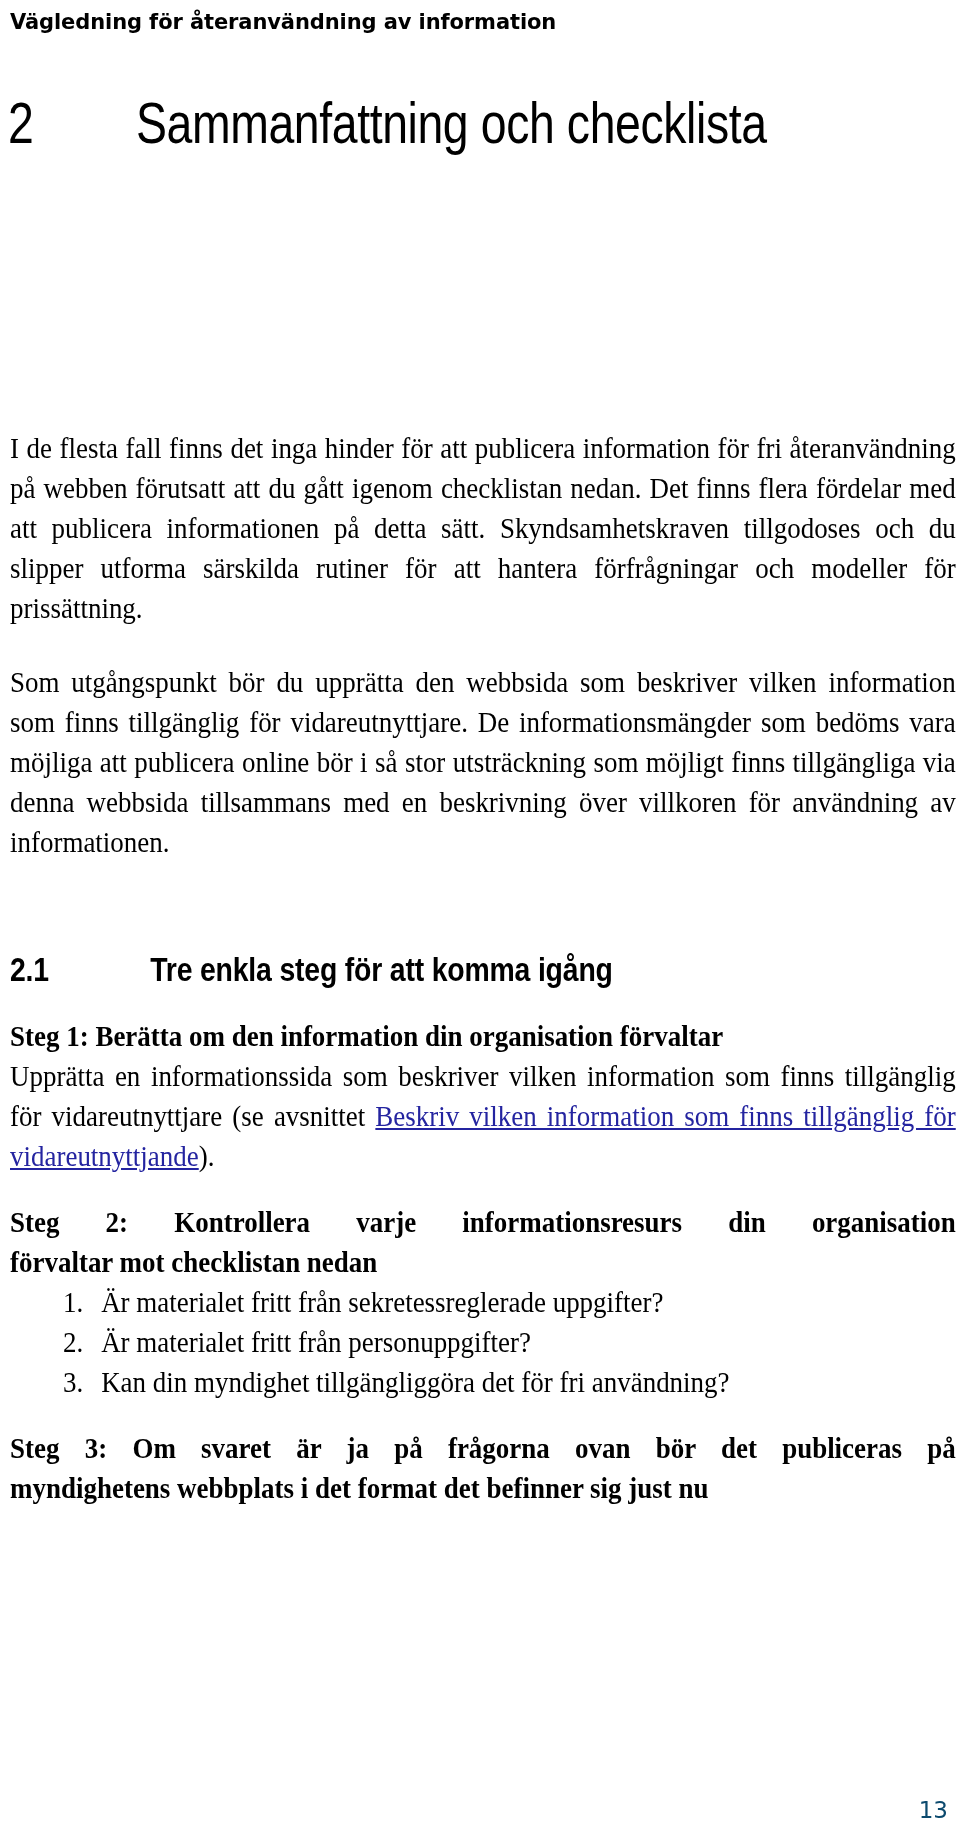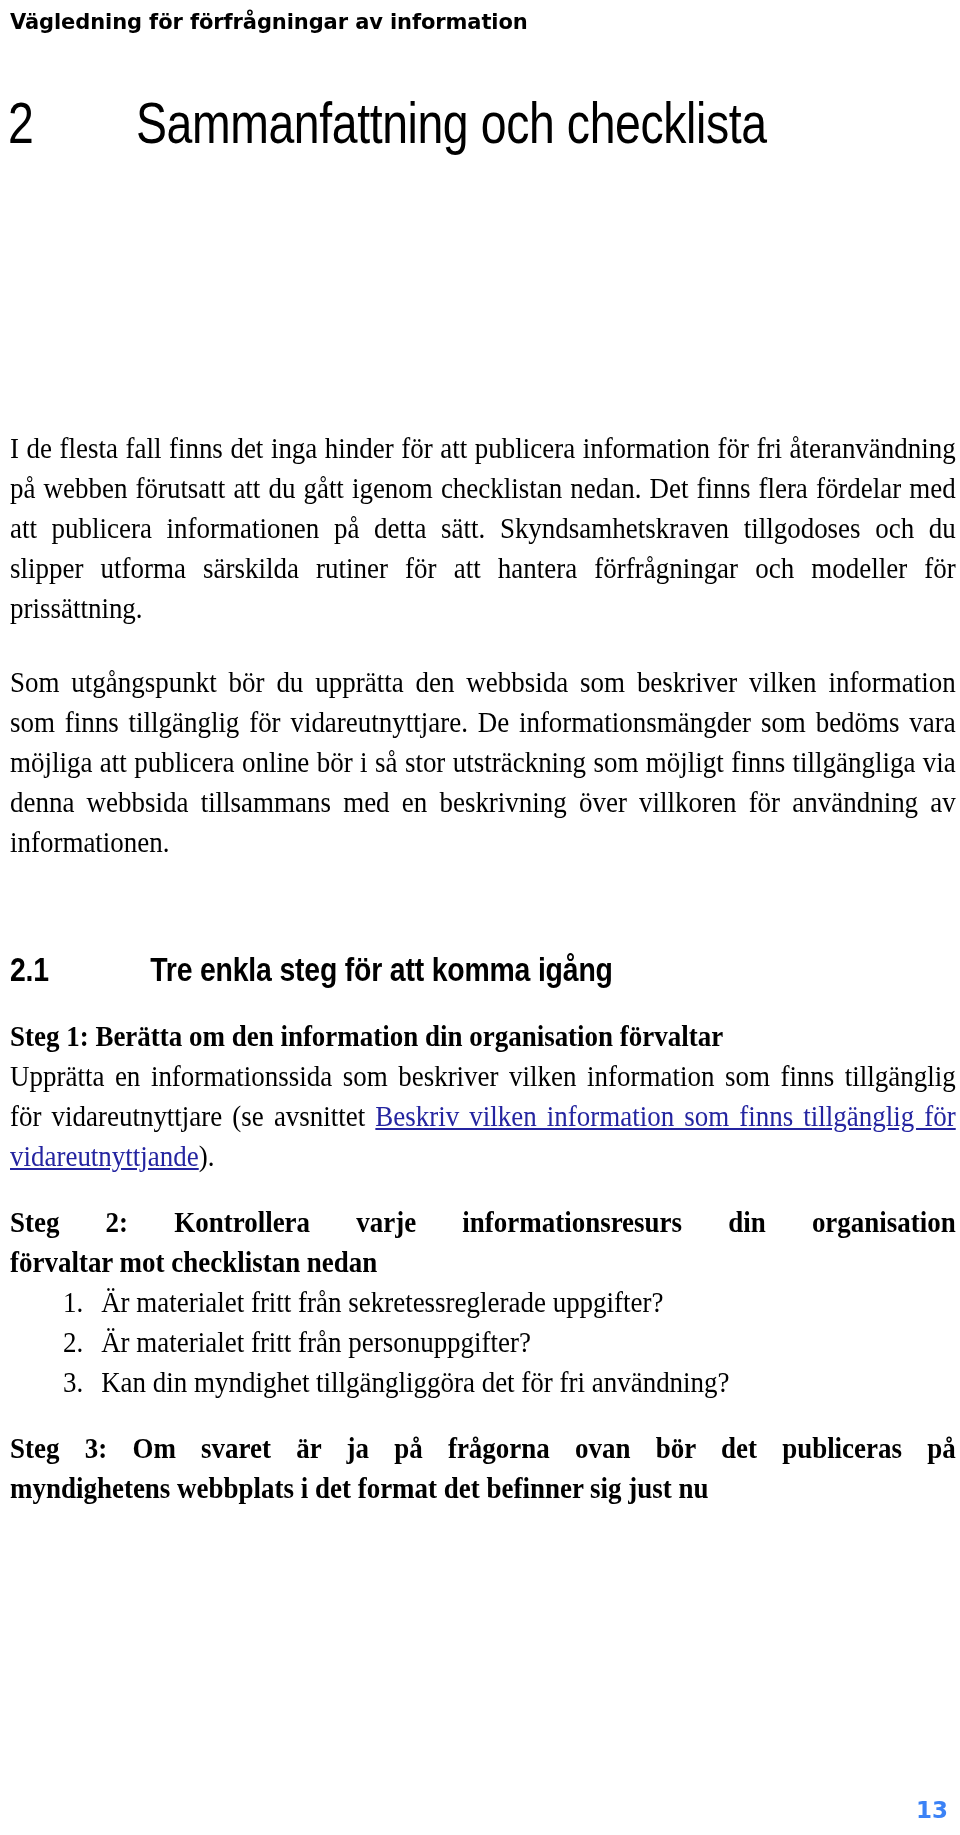--- a/index.html
+++ b/index.html
@@ -163,32 +163,32 @@
     width: 40px;
   }
   .spacer-md { height: 26px; }
 
   
   .page-number {
     position: absolute;
     right: 12px;
     bottom: 12px;
     font-family: "DejaVu Sans", "Liberation Sans", sans-serif;
-    font-weight: 700;
+    font-weight: 400;
     font-size: 23px;
     line-height: 26px;
-    color: #3b82f6;
+    color: #0c4a6e;
   }
 </style>
 </head>
 <body>
 
 <div class="page">
 
-  <div class="running-header">Vägledning för förfrågningar av information</div>
+  <div class="running-header">Vägledning för återanvändning av information</div>
 
   <div class="chapter-title">
     <span class="chapter-num">2</span><span>Sammanfattning och checklista</span>
   </div>
 
   <div class="content">
 
     <p class="body">I de flesta fall finns det inga hinder för att publicera information för fri återanvändning på webben förutsatt att du gått igenom checklistan nedan. Det finns flera fördelar med att publicera informationen på detta sätt. Skyndsamhetskraven tillgodoses och du slipper utforma särskilda rutiner för att hantera förfrågningar och modeller för prissättning.</p>
 
     <p class="body">Som utgångspunkt bör du upprätta den webbsida som beskriver vilken information som finns tillgänglig för vidareutnyttjare. De informationsmängder som bedöms vara möjliga att publicera online bör i så stor utsträckning som möjligt finns tillgängliga via denna webbsida tillsammans med en beskrivning över villkoren för användning av informationen.</p>

